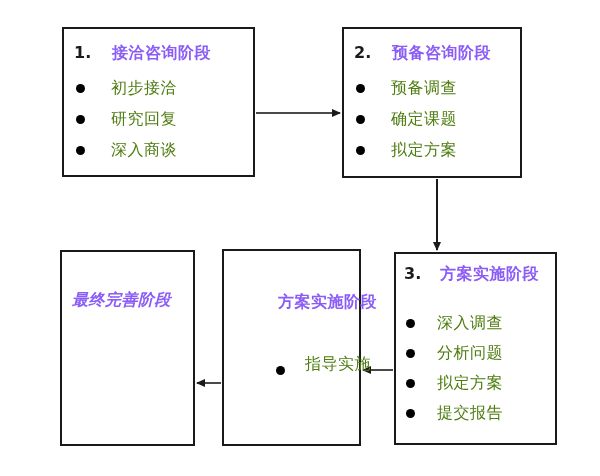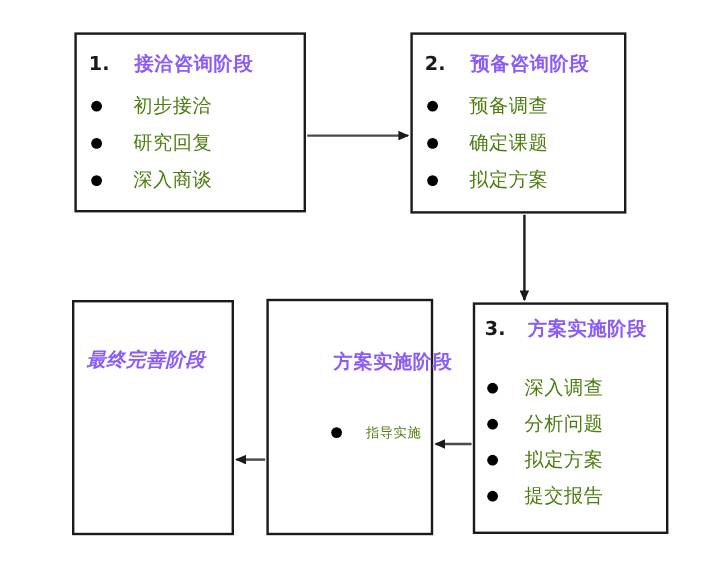--- a/index.html
+++ b/index.html
@@ -81,21 +81,21 @@
   #box-3 .box-header { margin: 10px 0 0 8px; font-size: 16px; }
   #box-3 .box-num { width: 36px; }
   #box-3 .bullets { margin: 23px 10px 0 10px; }
   #box-3 .bullet-row { height: 30px; font-size: 16px; }
   #box-3 .bullet-dot { margin-right: 22px; }
 
   
   #box-mid { left: 222px; top: 249px; width: 139px; height: 197px; padding-left: 44px; }
   #box-mid .box-header { margin: 41px 0 0 10px; font-size: 16px; justify-content: flex-start; }
   #box-mid .bullets { margin: 32px 0 0 8px; }
-  #box-mid .bullet-row { height: 30px; font-size: 11px; }
+  #box-mid .bullet-row { height: 30px; font-size: 16px; align-items: flex-end; }
   #box-mid .bullet-dot { margin-right: 20px; }
 
   
   #box-left { left: 60px; top: 250px; width: 135px; height: 196px; }
   #box-left .box-header { margin: 38px 12px 0 10px; font-size: 16px; font-style: italic; }
   #box-left .bullets { margin: 26px 0 0 10px; }
   #box-left .bullet-row { height: 30px; font-size: 16px; }
   #box-left .bullet-dot { margin-right: 18px; }
 
   .arrow-svg {

